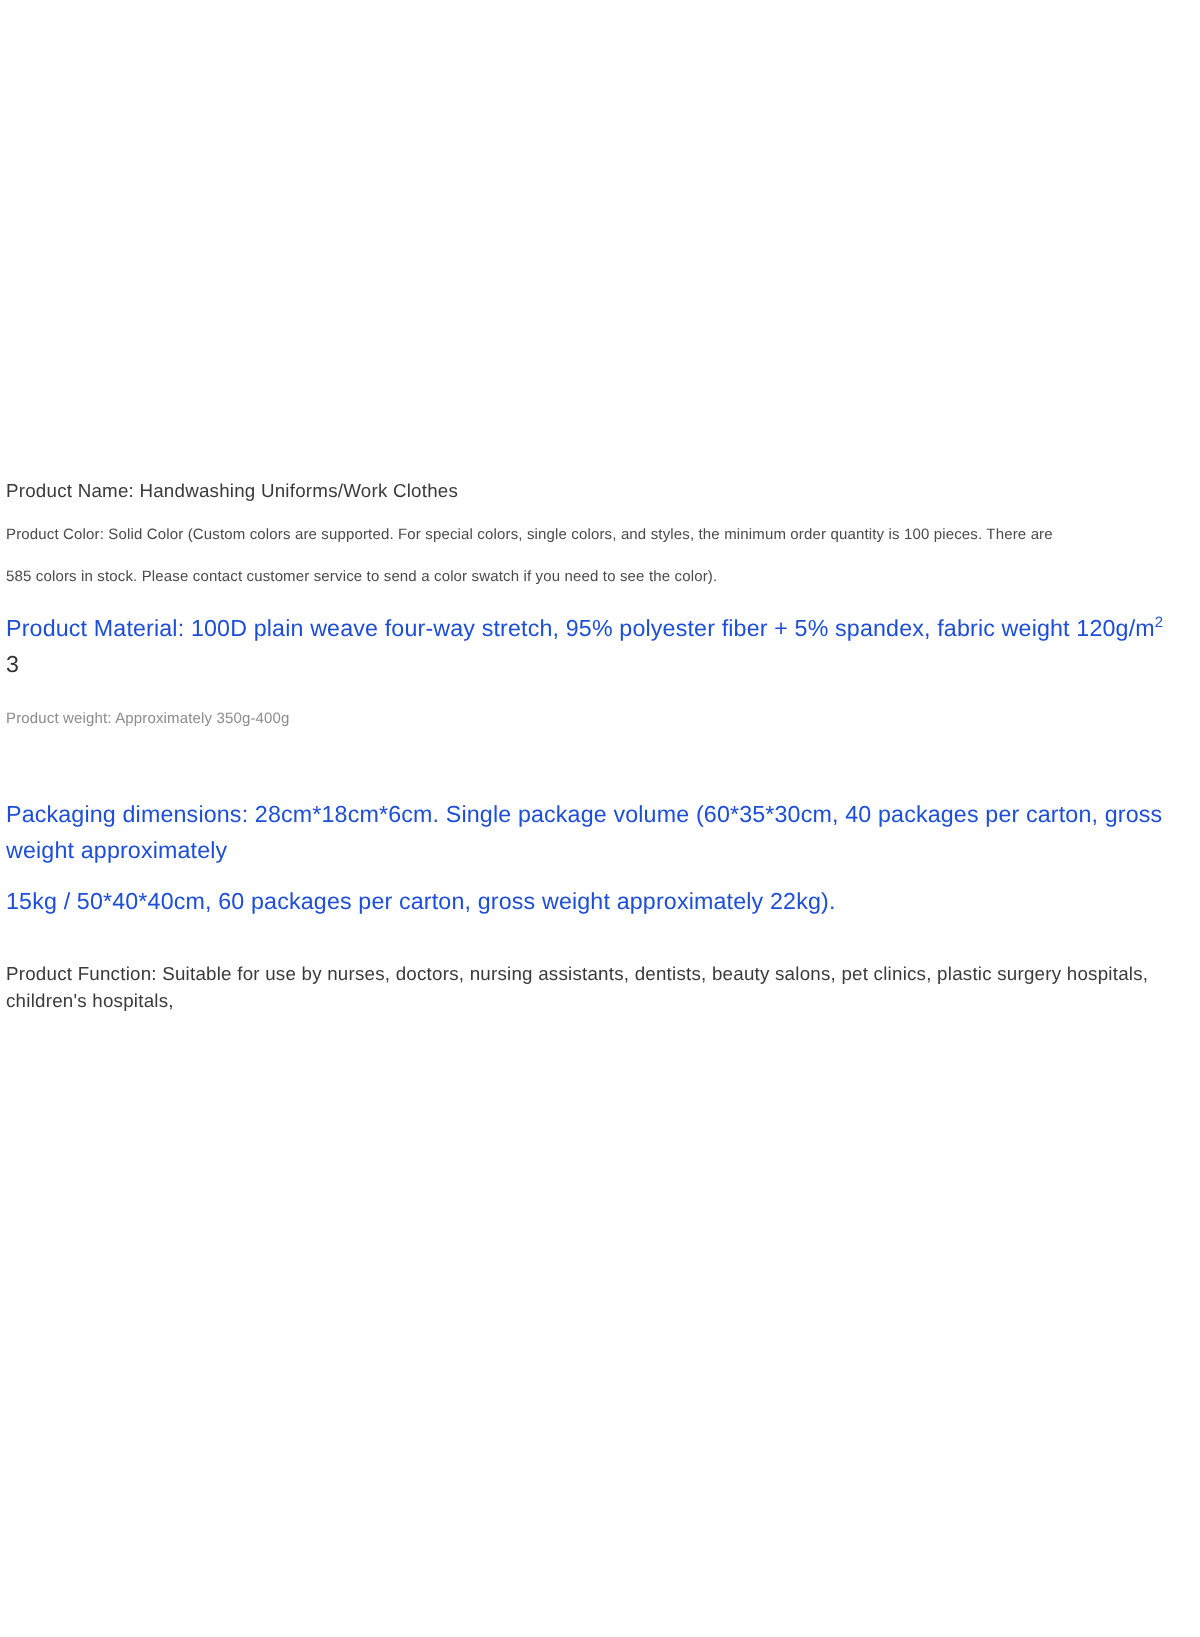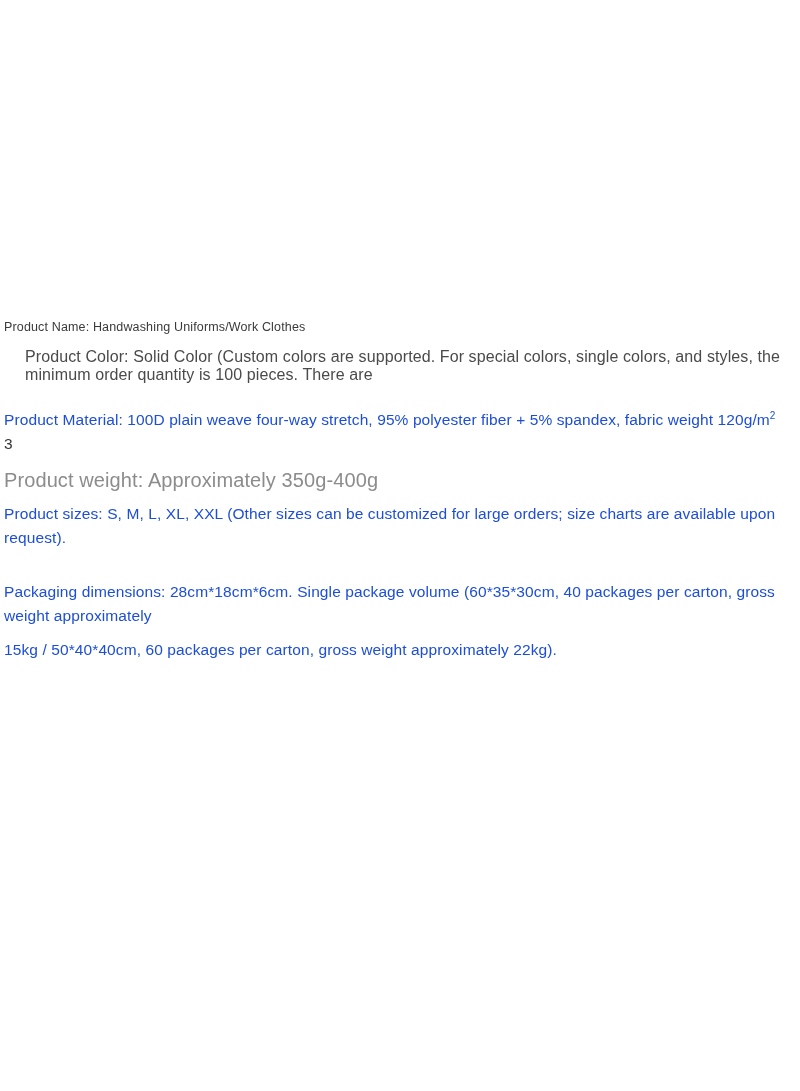--- a/index.html
+++ b/index.html
@@ -34,34 +34,33 @@
     padding: 0;
   }
   
   .t-small {
     font-size: 12.5px;
     line-height: 18px;
     color: #3a3a3a;
     letter-spacing: 0.15px;
   }
   .t-small-gray {
-    font-size: 16px;
+    font-size: 10px;
     line-height: 18px;
     color: #4a4a4a;
     letter-spacing: 0.1px;
-    margin-left: 21px;
   }
   .t-med {
     font-size: 15.5px;
     line-height: 24px;
     color: #1d4ed8;
     letter-spacing: 0.1px;
   }
   .t-med-light {
-    font-size: 20px;
+    font-size: 10px;
     line-height: 24px;
     color: #8c8c8c;
     letter-spacing: 0.1px;
   }
   .t-med-dark {
     font-size: 15.5px;
     line-height: 24px;
     color: #333333;
     letter-spacing: 0.1px;
   }
@@ -82,34 +81,35 @@
 <body>
 
 <div class="page">
   <div class="content">
 
     <p class="line t-small">Product Name: Handwashing Uniforms/Work Clothes</p>
     <div class="gap-1"></div>
 
     <p class="line t-small-gray">Product Color: Solid Color (Custom colors are supported. For special colors, single colors, and styles, the minimum order quantity is 100 pieces. There are</p>
     <div class="gap-3"></div>
+    <p class="line t-small-gray">585 colors in stock. Please contact customer service to send a color swatch if you need to see the color).</p>
     <div class="gap-2"></div>
 
     <p class="line t-med"><span>Product Material: 100D plain weave four-way stretch, 95% polyester fiber + 5% spandex, fabric weight 120g/m</span><span class="sup">2</span></p>
     <p class="line t-med-dark">3</p>
     <div class="gap-5"></div>
 
     <p class="line t-med-light">Product weight: Approximately 350g-400g</p>
     <div class="gap-6"></div>
 
-    <p class="line t-med">Product sizes: S, M, L, XL, XXL (Other sizes can be customized for large orders; size charts are available upon request).</p>
     <div class="gap-4"></div>
 
     <p class="line t-med">Packaging dimensions: 28cm*18cm*6cm. Single package volume (60*35*30cm, 40 packages per carton, gross weight approximately</p>
     <div class="gap-3"></div>
     <p class="line t-med">15kg / 50*40*40cm, 60 packages per carton, gross weight approximately 22kg).</p>
     <div class="gap-5"></div>
 
     <div class="gap-7"></div>
 
+    <p class="line t-small">Product Function: Suitable for use by nurses, doctors, nursing assistants, dentists, beauty salons, pet clinics, plastic surgery hospitals, children's hospitals,</p>
 
   </div>
 </div>
 
 </body></html>

